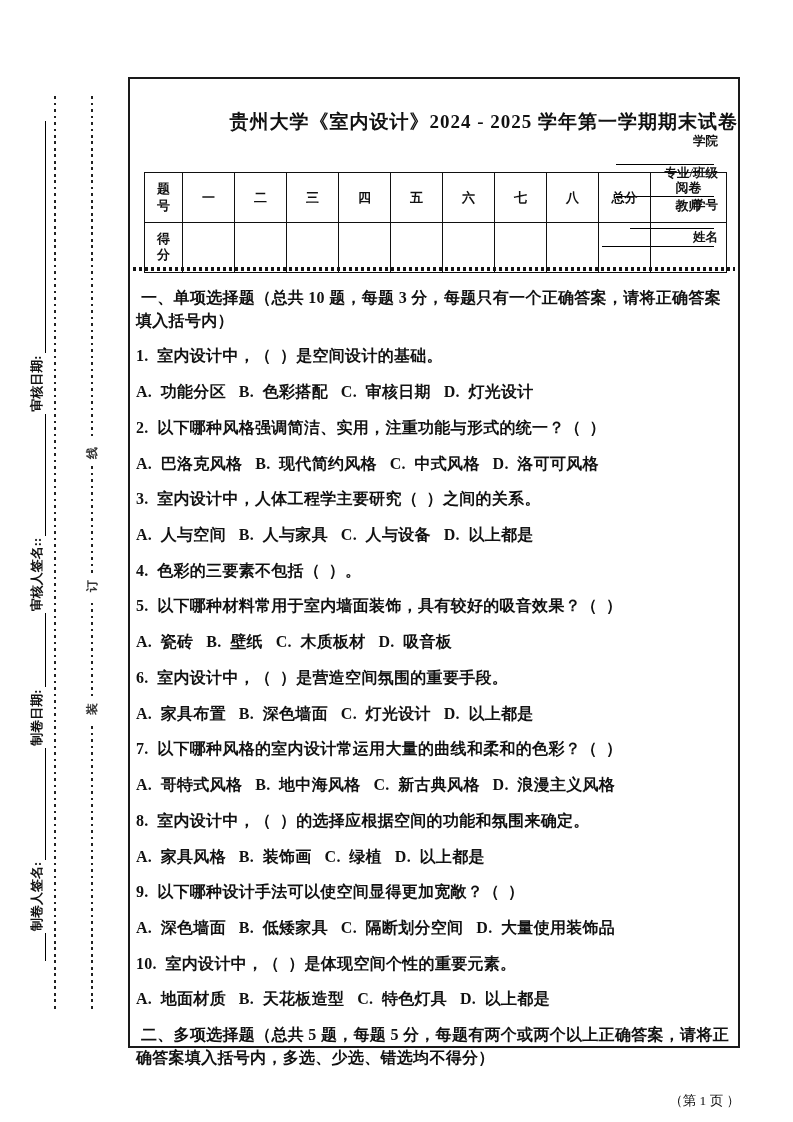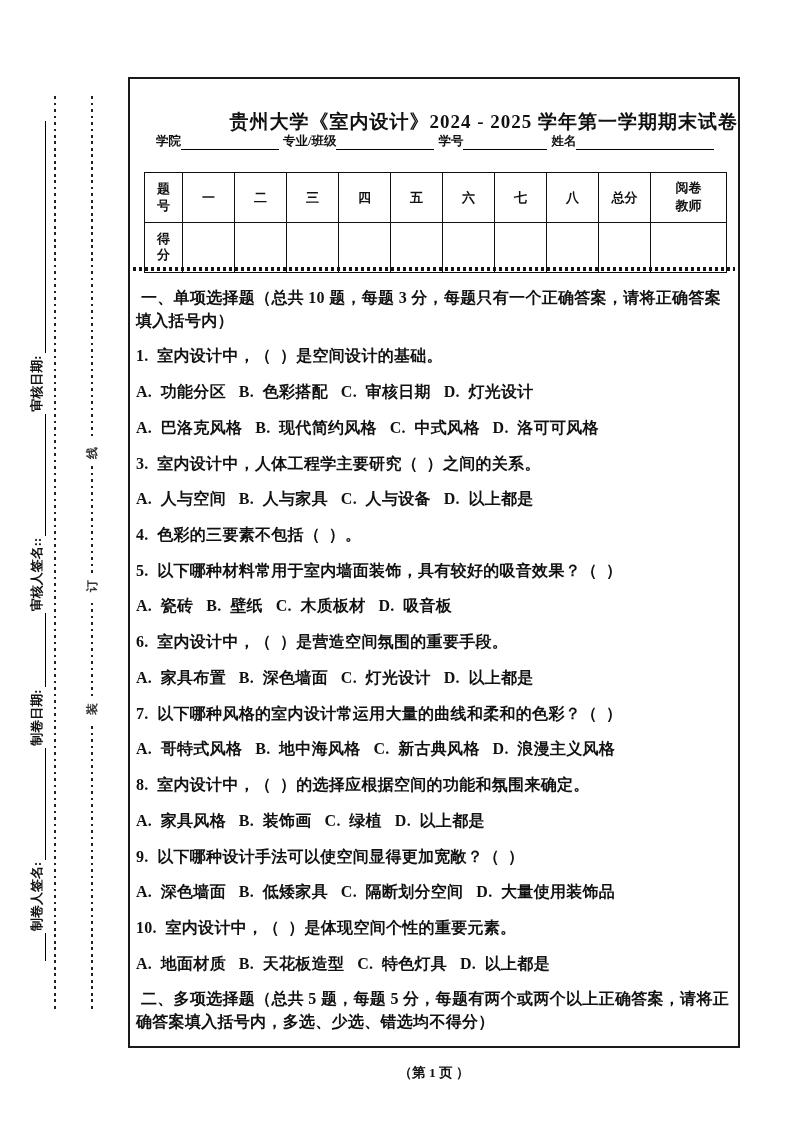--- a/index.html
+++ b/index.html
@@ -72,21 +72,21 @@
     font-size: 19px; font-weight: 700;
     letter-spacing: 1px;
     margin-top: 20px;
   }
 
   .info-row {
     position: absolute;
     top: 54px; left: 26px; right: 20px;
     display: flex;
     align-items: flex-end;
-    font-size: 12.5px; font-weight: 700;
+    font-size: 12.5px; font-weight: 700; flex-direction: column;
   }
   .info-label { line-height: 17px; white-space: nowrap; }
   .info-line {
     display: inline-block;
     height: 15px;
     border-bottom: 1.5px solid #000;
     margin-right: 4px;
   }
   .il-1 { width: 98px; }
   .il-2 { width: 98px; }
@@ -126,24 +126,24 @@
   }
   .questions p {
     margin: 0 0 13px 0;
     line-height: 1.42;
     white-space: pre-wrap;
   }
   .section-heading { text-indent: 5px; }
 
   .page-footer {
     position: absolute;
-    left: 128px; top: 1064px;
+    left: 128px; top: 1092px;
     width: 612px;
-    text-align: center;
-    font-size: 13.5px; font-weight: 700;
+    text-align: right;
+    font-size: 13.5px; font-weight: 400;
   }
 </style>
 </head>
 <body>
 
 <div class="sign-strip">
   <span class="sign-line w28"></span>
   <span class="sign-label">制卷人签名:</span>
   <span class="sign-line w112"></span>
   <span class="sign-label">制卷日期:</span>
@@ -226,20 +226,21 @@
   </table>
 
   <div class="dotted-sep"></div>
 
   <div class="questions">
     <p class="section-heading">一、单项选择题（总共 10 题，每题 3 分，每题只有一个正确答案，请将正确答案填入括号内）</p>
 
     <p>1.  室内设计中，（  ）是空间设计的基础。</p>
     <p>A.  功能分区   B.  色彩搭配   C.  审核日期   D.  灯光设计</p>
 
+    <p>2.  以下哪种风格强调简洁、实用，注重功能与形式的统一？（  ）</p>
     <p>A.  巴洛克风格   B.  现代简约风格   C.  中式风格   D.  洛可可风格</p>
 
     <p>3.  室内设计中，人体工程学主要研究（  ）之间的关系。</p>
     <p>A.  人与空间   B.  人与家具   C.  人与设备   D.  以上都是</p>
 
     <p>4.  色彩的三要素不包括（  ）。</p>
 
     <p>5.  以下哪种材料常用于室内墙面装饰，具有较好的吸音效果？（  ）</p>
     <p>A.  瓷砖   B.  壁纸   C.  木质板材   D.  吸音板</p>
 

